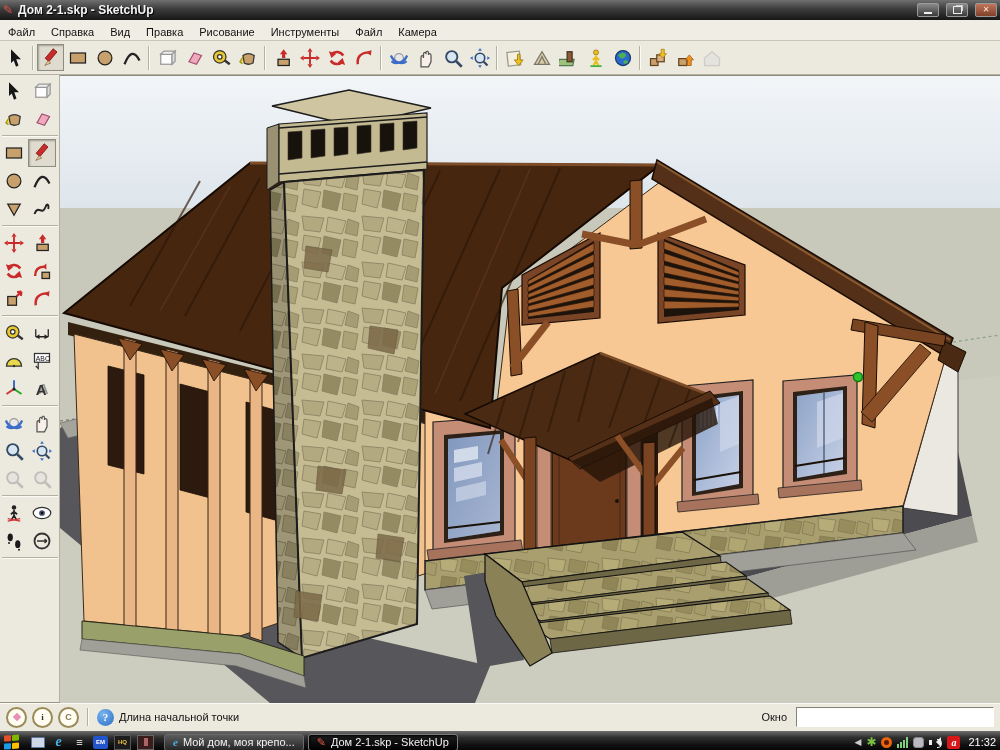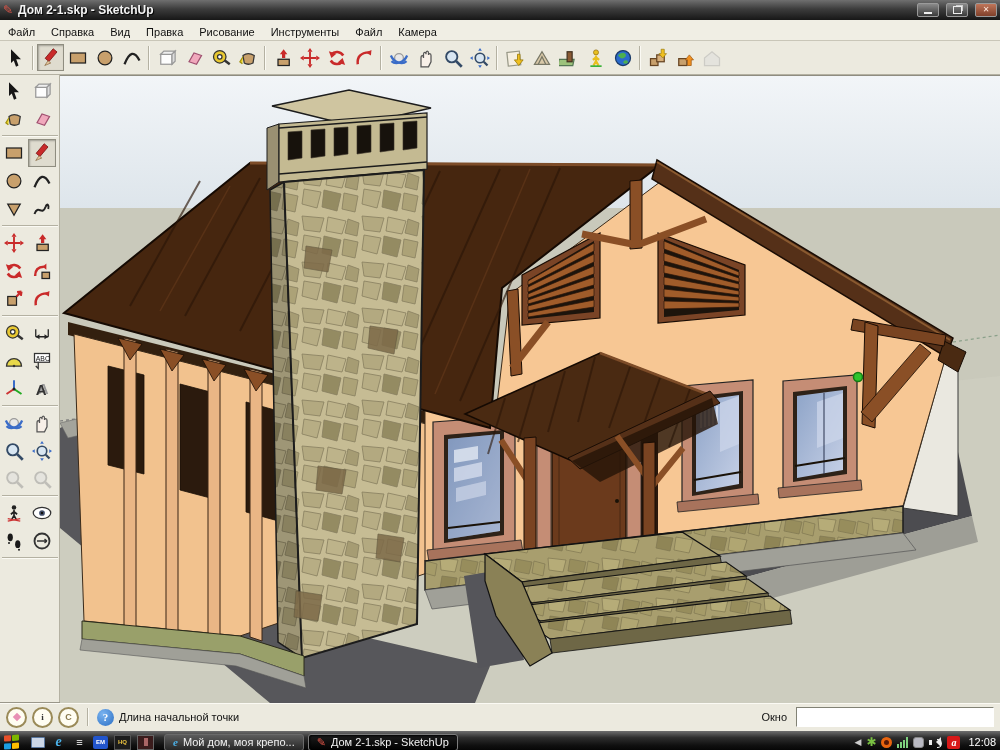--- a/index.html
+++ b/index.html
@@ -851,17 +851,17 @@
           <i style="height:8px"></i>
           <i style="height:11px"></i>
       </span>
       <span class="grayblob"></span>
       <span class="spk">
           <i class="body"></i>
           <i class="cone"></i>
           <i class="wave"></i>
         </span>
       <span class="avira">a</span>
-      <span class="clock">12:08</span>
+      <span class="clock">21:32</span>
     </span>
   </div>
 
 </div>
 
 </body></html>

